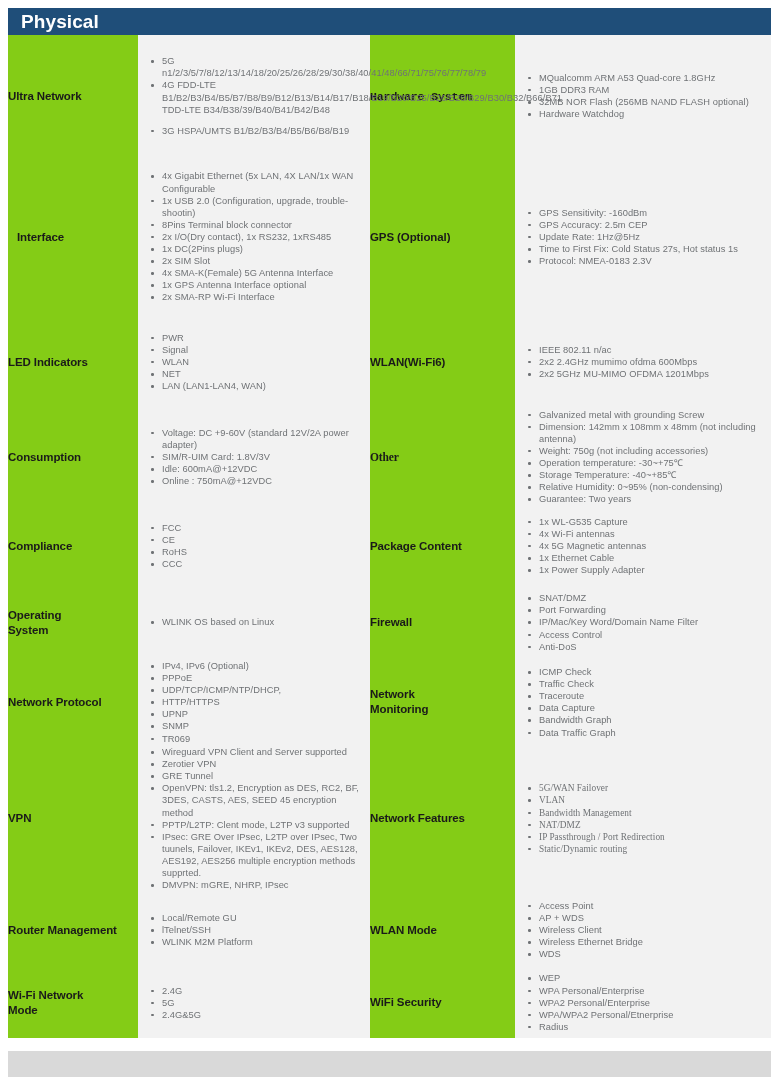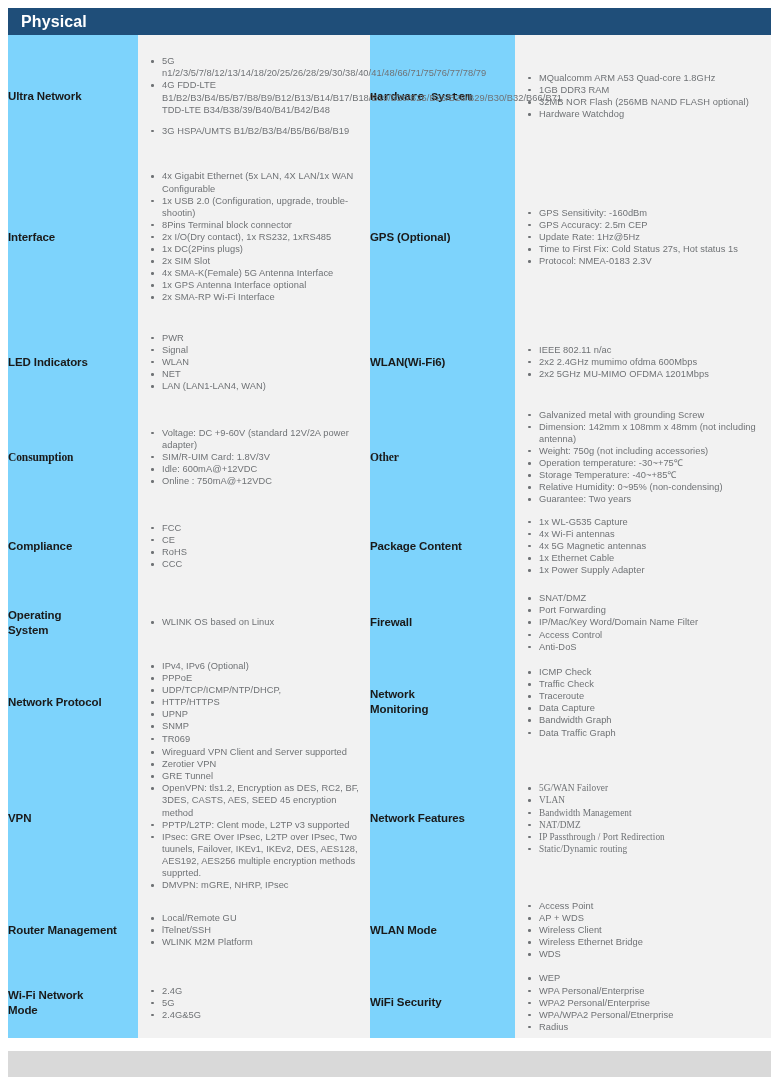--- a/index.html
+++ b/index.html
@@ -17,40 +17,40 @@
     position: relative;
     width: 779px;
     height: 1085px;
     background: #ffffff;
     box-sizing: border-box;
     padding: 8px 8px 0 8px;
   }
   .section-header {
     background: #1f4e79;
     color: #ffffff;
-    font-size: 16px;
+    font-size: 19px;
     font-weight: bold;
     letter-spacing: 0.1px;
     padding: 6px 0 6px 13px;
     line-height: 15px;
     box-sizing: border-box;
     height: 27px;
   }
   table.spec {
     width: 763px;
     border-collapse: collapse;
     table-layout: fixed;
   }
   table.spec td {
     vertical-align: middle;
     padding: 0;
     border: none;
   }
   td.label {
-    background: #7dd3fc;
+    background: #84cc16;
     color: #1a1a1a;
     font-size: 11.5px;
     font-weight: bold;
     padding: 4px 0 4px 8px;
     line-height: 15px;
     letter-spacing: -0.1px;
   }
   td.content {
     background: #f2f2f2;
     padding: 0;
@@ -133,21 +133,21 @@
             <td class="content">
               <ul class="items pad-top-lg">
                 <li>MQualcomm ARM A53 Quad-core 1.8GHz</li>
                 <li>1GB DDR3 RAM</li>
                 <li>32MB NOR Flash  (256MB NAND FLASH optional)</li>
                 <li>Hardware Watchdog</li>
               </ul>
             </td>
           </tr>
           <tr style="height: 160px;">
-            <td class="label" style="white-space: pre-line;">Interface</td>
+            <td class="label" style="white-space: pre-line; padding-left: 9px;">Interface</td>
             <td class="content">
               <ul class="items pad-top-sm">
                 <li>4x Gigabit Ethernet (5x LAN, 4X LAN/1x WAN Configurable</li>
                 <li>1x USB 2.0 (Configuration, upgrade, trouble-shootin)</li>
                 <li>8Pins Terminal block connector</li>
                 <li>2x I/O(Dry contact), 1x RS232, 1xRS485</li>
                 <li>1x DC(2Pins plugs)</li>
                 <li>2x SIM Slot</li>
                 <li>4x SMA-K(Female) 5G Antenna Interface</li>
                 <li>1x GPS Antenna Interface  optional</li>
@@ -179,21 +179,21 @@
             <td class="label" style="white-space: pre-line;">WLAN(Wi-Fi6)</td>
             <td class="content">
               <ul class="items pad-top-lg">
                 <li>IEEE 802.11 n/ac</li>
                 <li>2x2 2.4GHz mumimo ofdma 600Mbps</li>
                 <li>2x2 5GHz MU-MIMO OFDMA 1201Mbps</li>
               </ul>
             </td>
           </tr>
           <tr style="height: 100px;">
-            <td class="label" style="white-space: pre-line; font-family: Liberation Serif, serif;">Consumption</td>
+            <td class="label" style="white-space: pre-line;">Consumption</td>
             <td class="content">
               <ul class="items pad-top-sm">
                 <li>Voltage: DC +9-60V (standard 12V/2A power  adapter)</li>
                 <li>SIM/R-UIM Card: 1.8V/3V</li>
                 <li>Idle: 600mA@+12VDC</li>
                 <li>Online : 750mA@+12VDC</li>
               </ul>
             </td>
             <td class="label" style="white-space: pre-line; font-family: Liberation Serif, serif;">Other</td>
             <td class="content">

